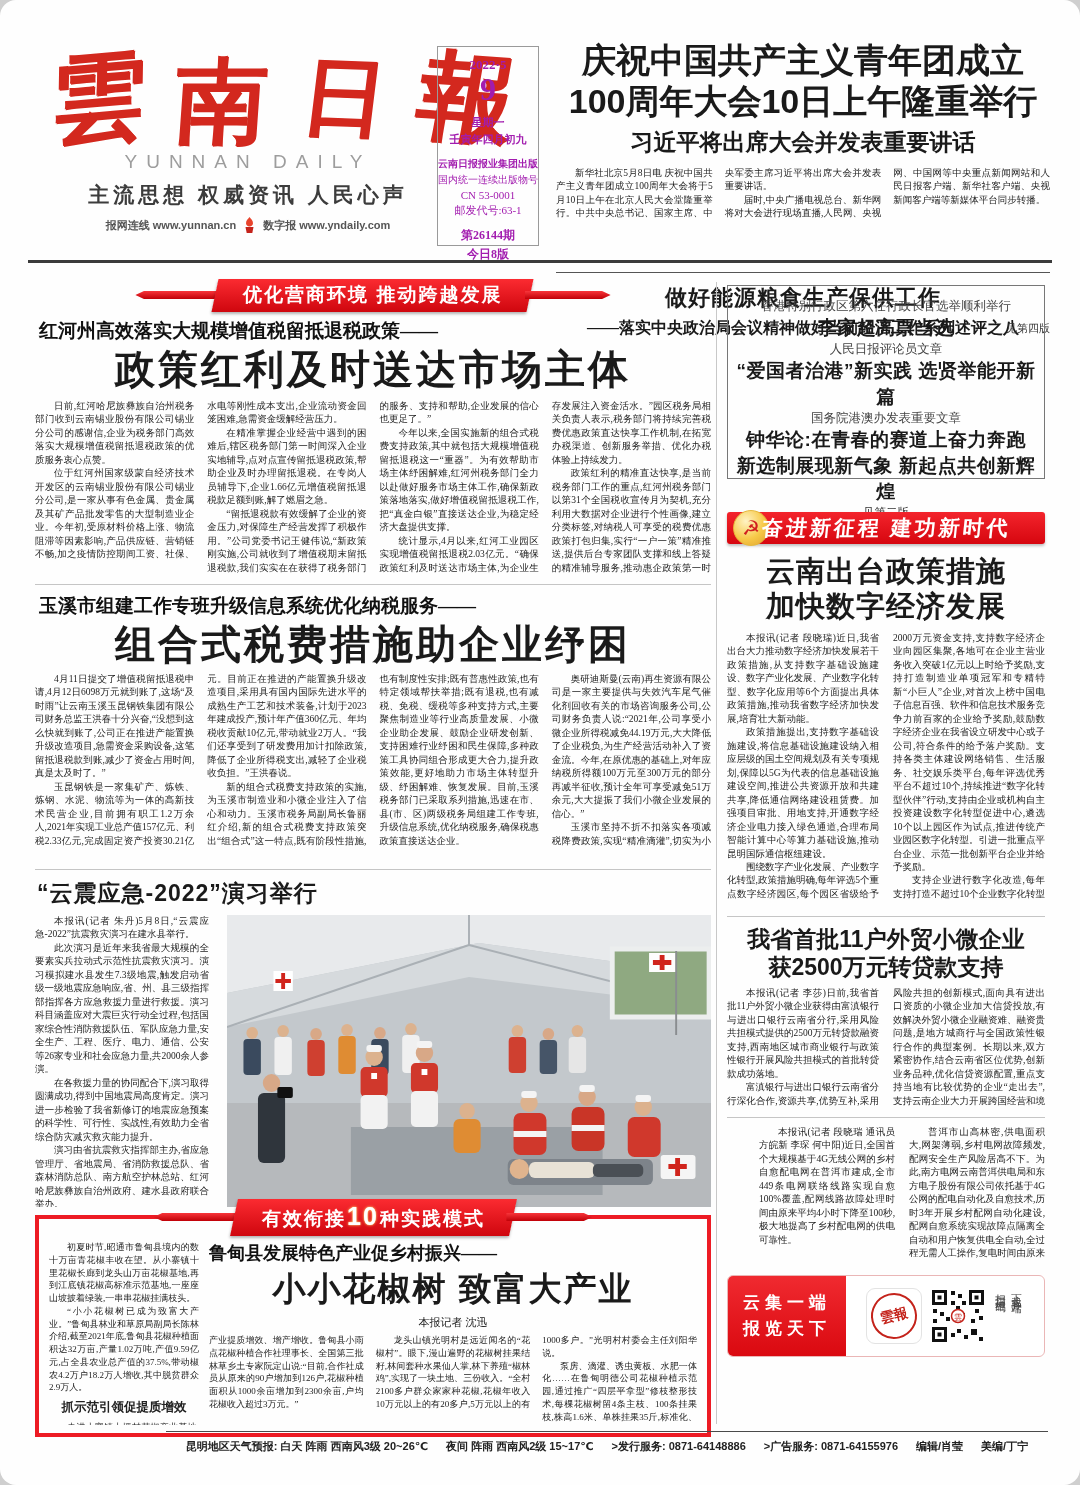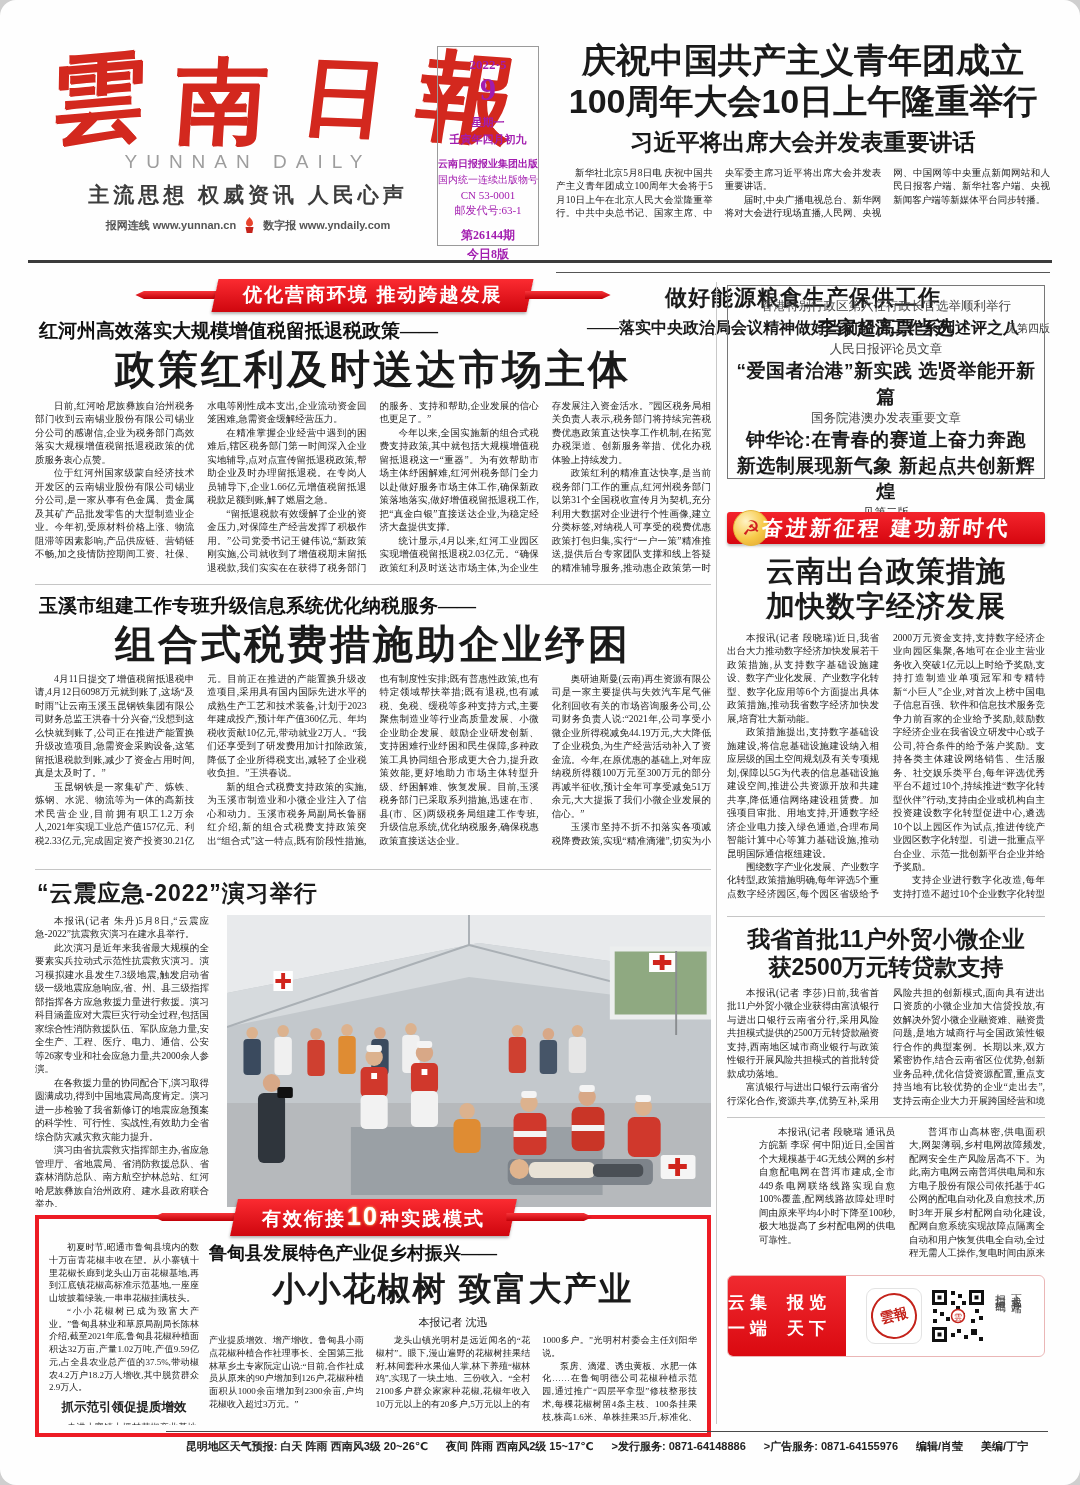--- a/index.html
+++ b/index.html
@@ -100,21 +100,21 @@
   .emblem::before{content:"☭";color:#d01f1f;font-size:20px;line-height:1;}
   .twoline-head{font-weight:900;text-align:center;line-height:1.22;}
   .dg-head{font-size:29px;margin-top:10px;letter-spacing:1px;}
   .dg-body{margin-top:7px;column-count:2;column-gap:14px;height:276px;}
   .tr-head{font-size:23px;margin-top:6px;}
   .tr-body{margin-top:6px;column-count:2;column-gap:14px;height:122px;}
   .gr-head{font-size:23px;margin-top:6px;}
   .gr-body{margin-top:6px;column-count:2;column-gap:14px;height:136px;margin-left:32px;}
   
   .qr-box{margin-top:13px;border:1px solid #eab6b6;border-radius:6px;height:80px;display:flex;overflow:hidden;background:#fff;}
-  .qr-red{width:118px;background:linear-gradient(180deg,#f02a30,#da0910);color:#fff;display:flex;flex-direction:row;
+  .qr-red{width:118px;background:linear-gradient(180deg,#f02a30,#da0910);color:#fff;display:flex;flex-direction:column;
           align-items:center;justify-content:center;font-size:17px;font-weight:900;letter-spacing:5px;line-height:1.55;}
   .qr-mid{flex:1;display:flex;align-items:center;justify-content:center;gap:9px;}
   .seal{width:54px;height:54px;border:1.5px solid #e3e3e3;border-radius:9px;display:flex;align-items:center;justify-content:center;}
   .seal-inner{width:42px;height:42px;border:2px solid #c4231b;border-radius:50%;color:#c4231b;display:flex;align-items:center;
               justify-content:center;font-family:"Liberation Serif","DejaVu Serif",serif;font-weight:900;font-size:14px;transform:rotate(-14deg);}
   .qr-vert{display:flex;gap:2px;height:60px;}
   .qr-vert span{writing-mode:vertical-rl;font-size:10.5px;color:#444;letter-spacing:2px;}
   
   .footer-line{position:absolute;left:166px;right:32px;top:1431px;border-top:1px solid #4a4a4a;}
   .footer-text{position:absolute;left:166px;right:32px;top:1439px;text-align:center;font-size:11px;color:#222;font-weight:bold;}

